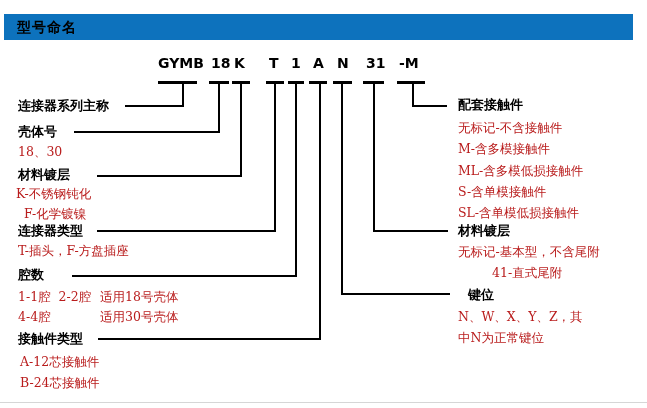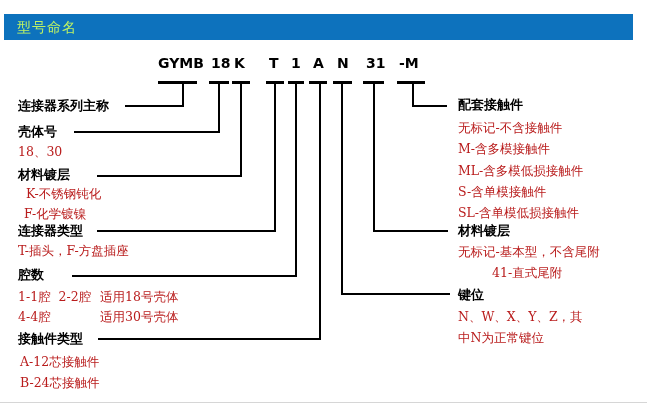--- a/index.html
+++ b/index.html
@@ -1,21 +1,21 @@
 <!DOCTYPE html>
 <html><head>
 <meta charset="utf-8">
 <style>
   html,body{margin:0;padding:0;background:#ffffff;}
   #page{position:relative;width:647px;height:408px;background:#ffffff;overflow:hidden;
         font-family:"DejaVu Sans",sans-serif;color:#111;}
   
   #hdr{position:absolute;left:4px;top:14px;width:629px;height:26px;background:#0d72bd;}
-  #hdr .t{position:absolute;left:13px;top:0;line-height:26px;color:#bef264;
-          font-size:14px;font-weight:normal;letter-spacing:1px;}
+  #hdr .t{position:absolute;left:13px;top:0;line-height:26px;color:#000000;
+          font-size:14px;font-weight:bold;letter-spacing:1px;}
   
   .seg{position:absolute;top:55px;height:16px;font-size:14px;font-weight:bold;
        color:#000;white-space:nowrap;font-family:"DejaVu Sans",sans-serif;}
   
   .ln{position:absolute;background:#000;}
   
   .hd{position:absolute;font-size:13px;font-weight:bold;color:#000;white-space:pre;
       font-family:Liberation Serif, serif;line-height:16px;}
   .it{position:absolute;font-size:12.5px;font-weight:normal;color:#b91c1c;white-space:pre;
       font-family:"DejaVu Serif","DejaVu Sans",serif;line-height:16px;}
@@ -68,21 +68,21 @@
   <div class="ln" style="left:98px;top:338px;width:223px;height:2px;"></div>
 
   <div class="ln" style="left:412px;top:105px;width:35px;height:2px;"></div>
   <div class="ln" style="left:373px;top:230px;width:75px;height:2px;"></div>
   <div class="ln" style="left:341px;top:293px;width:109px;height:2px;"></div>
 
   <div class="hd" style="left:18px;top:98px;">连接器系列主称</div>
   <div class="hd" style="left:18px;top:124px;">壳体号</div>
   <div class="it" style="left:18px;top:144px;">18、30</div>
   <div class="hd" style="left:18px;top:167px;">材料镀层</div>
-  <div class="it" style="left:26px;top:186px;">K-不锈钢钝化</div>
+  <div class="it" style="left:16px;top:186px;">K-不锈钢钝化</div>
   <div class="it" style="left:24px;top:206px;">F-化学镀镍</div>
   <div class="hd" style="left:18px;top:223px;">连接器类型</div>
   <div class="it" style="left:18px;top:243px;">T-插头，F-方盘插座</div>
   <div class="hd" style="left:18px;top:267px;">腔数</div>
   <div class="it" style="left:18px;top:289px;">1-1腔  2-2腔</div>
   <div class="it" style="left:100px;top:289px;">适用18号壳体</div>
   <div class="it" style="left:18px;top:309px;">4-4腔</div>
   <div class="it" style="left:100px;top:309px;">适用30号壳体</div>
   <div class="hd" style="left:18px;top:331px;">接触件类型</div>
   <div class="it" style="left:20px;top:354px;">A-12芯接触件</div>
@@ -90,18 +90,18 @@
 
   <div class="hd" style="left:458px;top:97px;">配套接触件</div>
   <div class="it" style="left:458px;top:120px;">无标记-不含接触件</div>
   <div class="it" style="left:458px;top:141px;text-align:center;">M-含多模接触件</div>
   <div class="it" style="left:458px;top:163px;">ML-含多模低损接触件</div>
   <div class="it" style="left:458px;top:184px;">S-含单模接触件</div>
   <div class="it" style="left:458px;top:205px;">SL-含单模低损接触件</div>
   <div class="hd" style="left:458px;top:223px;">材料镀层</div>
   <div class="it" style="left:458px;top:244px;">无标记-基本型，不含尾附</div>
   <div class="it" style="left:458px;top:265px;margin-left:34px;">41-直式尾附</div>
-  <div class="hd" style="left:458px;top:287px;">键位</div>
+  <div class="hd" style="left:468px;top:287px;">键位</div>
   <div class="it" style="left:458px;top:309px;">N、W、X、Y、Z，其</div>
   <div class="it" style="left:458px;top:330px;">中N为正常键位</div>
 
   <div id="bottomline"></div>
 </div>
 
 </body></html>

